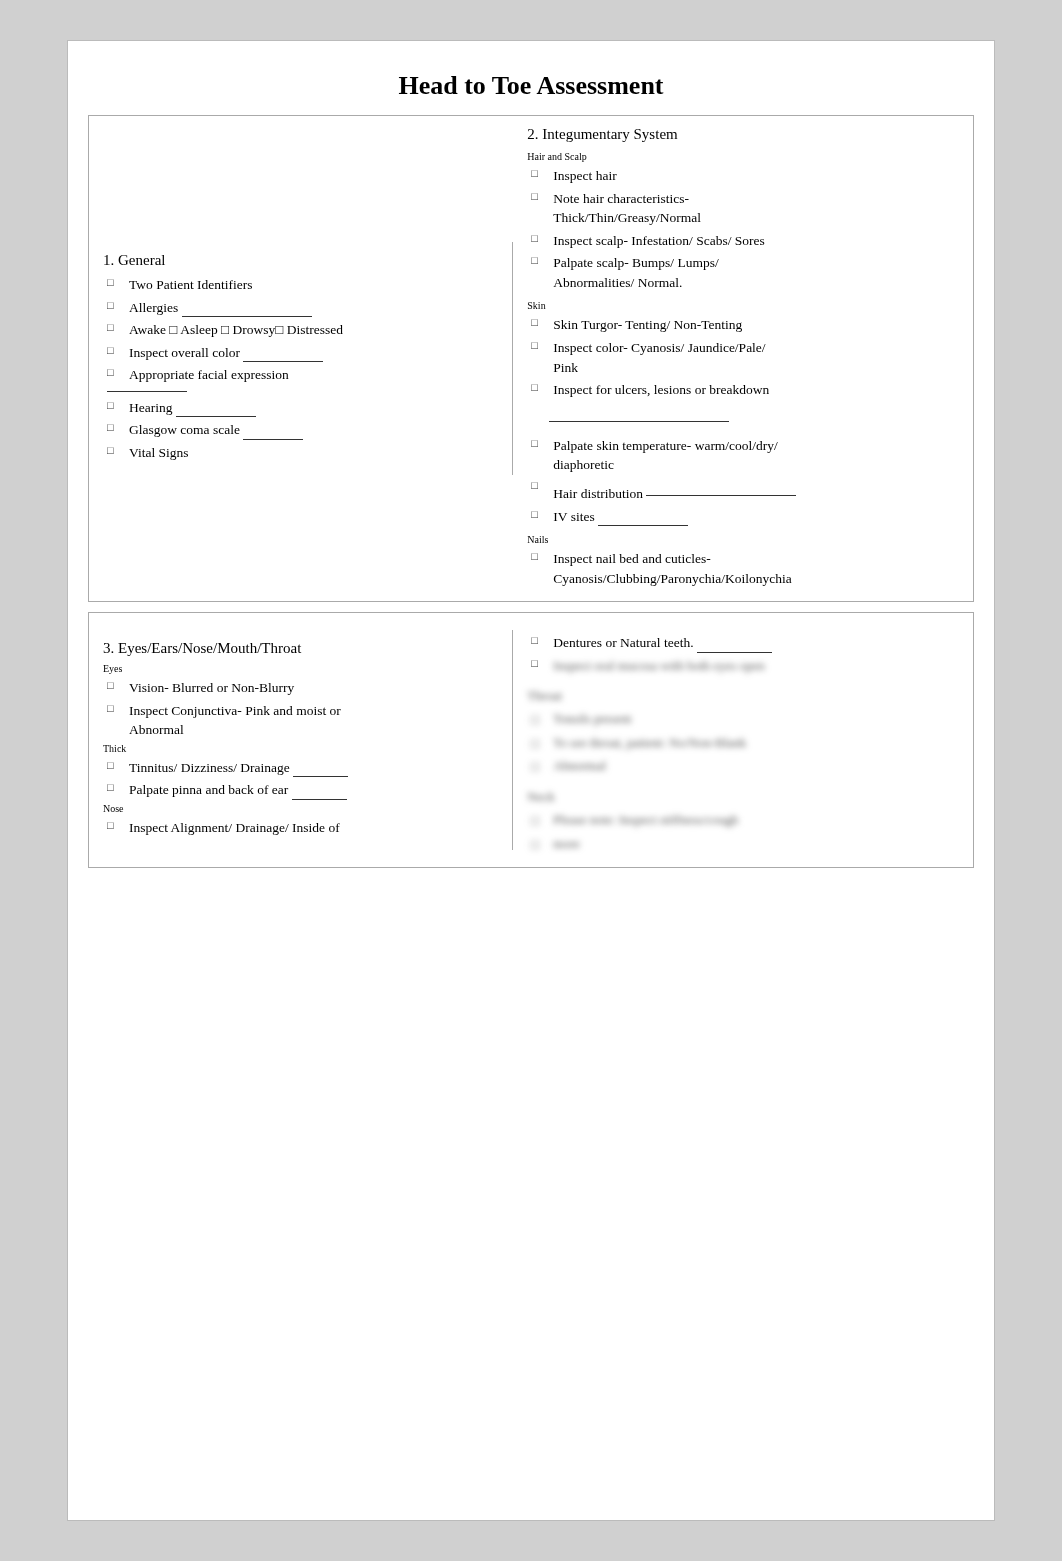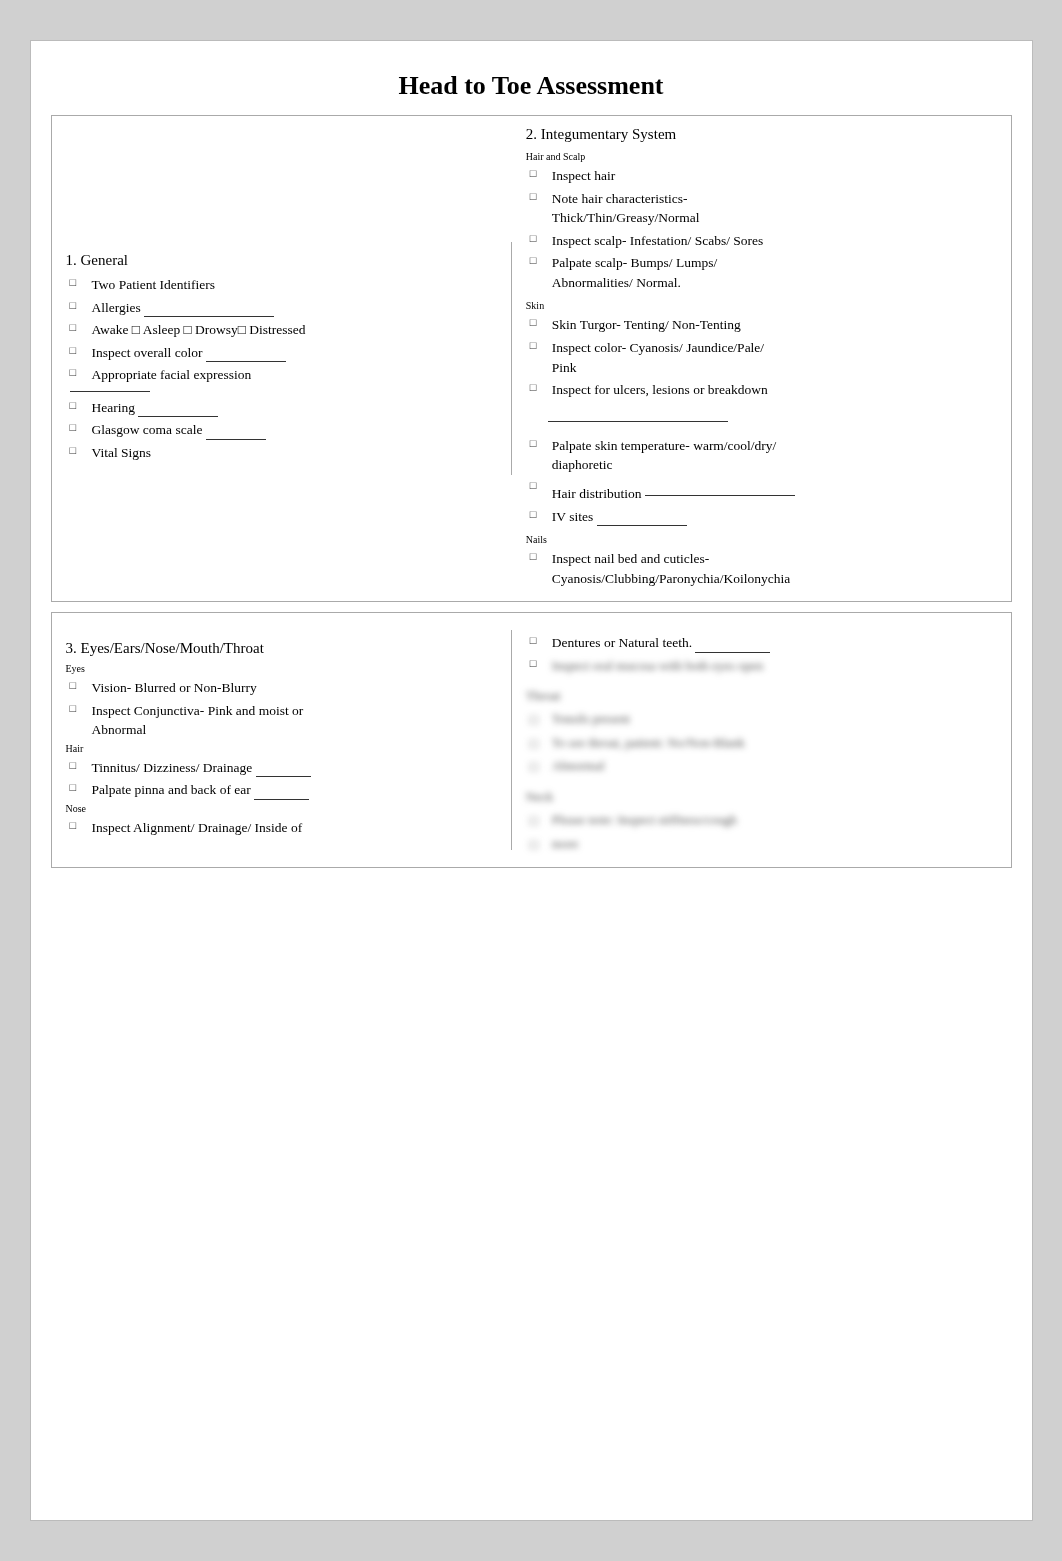--- a/index.html
+++ b/index.html
@@ -6,21 +6,21 @@
     body {
       background: #d0d0d0;
       font-family: 'Times New Roman', Times, serif;
       display: flex;
       justify-content: center;
       padding: 40px 20px;
       min-height: 1561px;
     }
     .page {
       background: #fff;
-      width: 1003px;
+      width: 928px;
       min-height: 1400px;
       padding: 30px 20px 30px 20px;
       border: 1px solid #bbb;
     }
     .page-title {
       text-align: center;
       font-size: 26px;
       font-weight: bold;
       margin-bottom: 14px;
       font-family: 'Times New Roman', Times, serif;
@@ -224,21 +224,21 @@
       <div class="subsection-heading">Eyes</div>
       <div class="bullet-item">
         <span class="bullet-icon">□</span>
         <span class="bullet-text">Vision- Blurred or Non-Blurry</span>
       </div>
       <div class="bullet-item">
         <span class="bullet-icon">□</span>
         <span class="bullet-text">Inspect Conjunctiva- Pink and moist or<br>Abnormal</span>
       </div>
 
-      <div class="subsection-heading">Hair</div>
+      <div class="subsection-heading">Thick</div>
       <div class="bullet-item">
         <span class="bullet-icon">□</span>
         <span class="bullet-text">Tinnitus/ Dizziness/ Drainage <span class="underline-blank" style="min-width:55px"></span></span>
       </div>
       <div class="bullet-item">
         <span class="bullet-icon">□</span>
         <span class="bullet-text">Palpate pinna and back of ear <span class="underline-blank" style="min-width:55px"></span></span>
       </div>
 
       <div class="subsection-heading">Nose</div>

